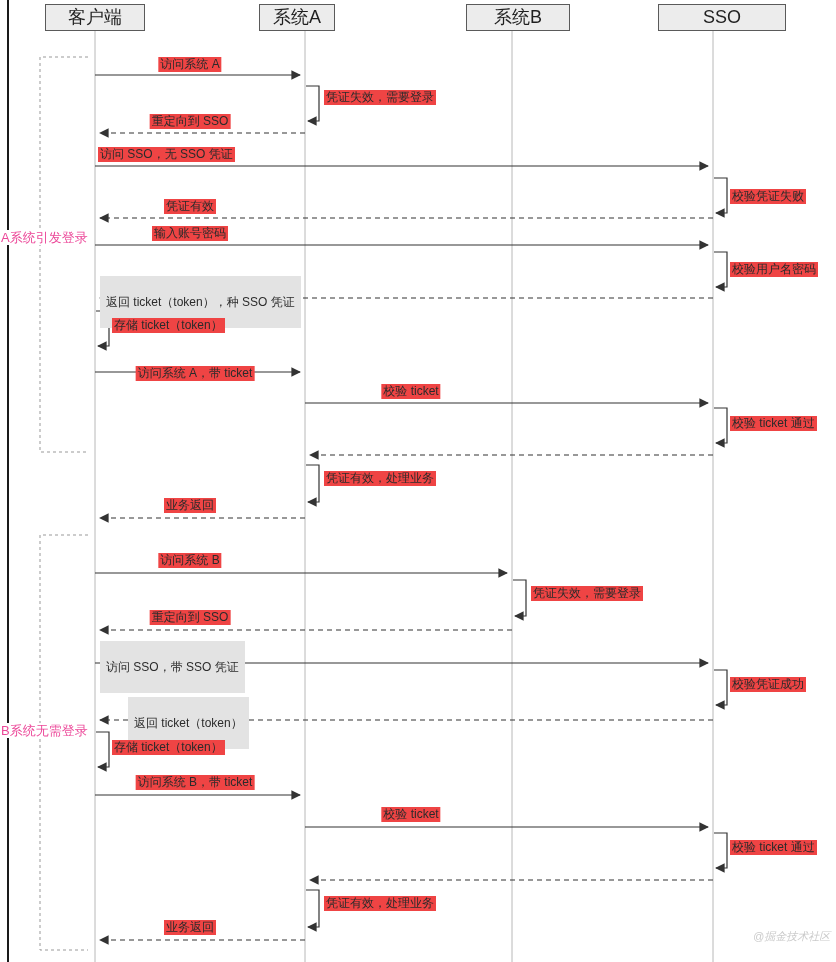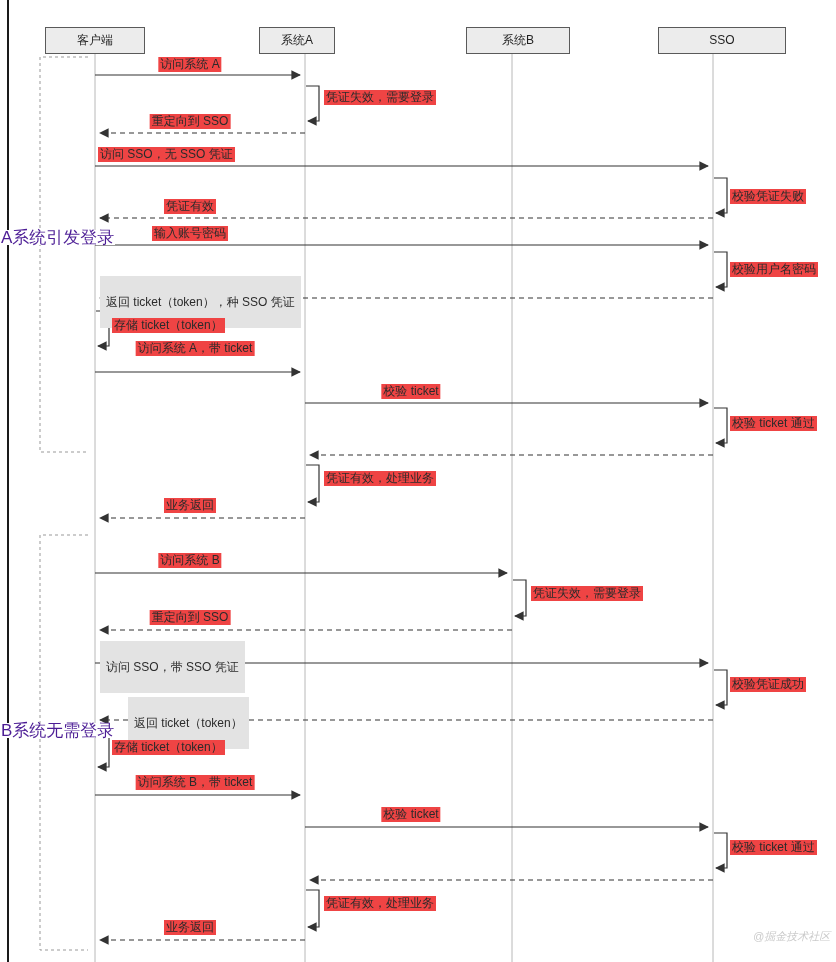--- a/index.html
+++ b/index.html
@@ -2,31 +2,31 @@
 <html><head>
 <meta charset="utf-8">
 <style>
   * { box-sizing: border-box; }
   html, body { margin: 0; padding: 0; background: #ffffff; }
   body { font-family: "Liberation Sans", "DejaVu Sans", sans-serif; }
   .canvas { position: relative; width: 836px; height: 962px; background: #ffffff; overflow: hidden; }
   .svg-layer { position: absolute; left: 0; top: 0; z-index: 1; }
   .actor {
     position: absolute; height: 27px; line-height: 25px; text-align: center;
-    background: #ececec; border: 1px solid #5a5a5a; font-size: 12px; color: #1f1f1f;
-    z-index: 3; white-space: nowrap; margin-top: 23px;
+    background: #ececec; border: 1px solid #5a5a5a; font-size: 18px; color: #1f1f1f;
+    z-index: 3; white-space: nowrap;
   }
   .lbl {
     position: absolute; font-size: 12px; color: #2b2b2b; white-space: nowrap;
     z-index: 2; background: #ef4444; padding: 0 2px; line-height: 15px;
   }
   .c { transform: translateX(-50%); }
   .hl { background: #e3e3e3; padding: 19px 6px; line-height: 14px; }
   .grp {
-    position: absolute; font-size: 17px; color: #4c1d95; background: #ffffff;
+    position: absolute; font-size: 13px; color: #ec4899; background: #ffffff;
     z-index: 2; padding: 0 1px; white-space: nowrap; line-height: 15px;
   }
   .wm { position: absolute; font-size: 11px; color: #cbcbcb; z-index: 2; white-space: nowrap; font-style: italic; }
 </style>
 </head>
 <body>
 
 <div class="canvas">
 
   <svg class="svg-layer" width="836" height="962" viewBox="0 0 836 962" xmlns="http://www.w3.org/2000/svg">
@@ -100,21 +100,21 @@
   <div class="lbl c" style="left:190px;top:57px">访问系统 A</div>
   <div class="lbl" style="left:324px;top:90px">凭证失效，需要登录</div>
   <div class="lbl c" style="left:190px;top:114px">重定向到 SSO</div>
   <div class="lbl" style="left:98px;top:147px">访问 SSO，无 SSO 凭证</div>
   <div class="lbl" style="left:730px;top:189px">校验凭证失败</div>
   <div class="lbl c" style="left:190px;top:199px">凭证有效</div>
   <div class="lbl c" style="left:190px;top:226px">输入账号密码</div>
   <div class="lbl" style="left:730px;top:262px">校验用户名密码</div>
   <div class="lbl hl" style="left:100px;top:276px">返回 ticket（token），种 SSO 凭证</div>
   <div class="lbl" style="left:112px;top:318px">存储 ticket（token）</div>
-  <div class="lbl c" style="left:195px;top:341px">访问系统 A，带 ticket</div>
+  <div class="lbl c" style="left:195px;top:366px">访问系统 A，带 ticket</div>
   <div class="lbl c" style="left:411px;top:384px">校验 ticket</div>
   <div class="lbl" style="left:730px;top:416px">校验 ticket 通过</div>
   <div class="lbl" style="left:324px;top:471px">凭证有效，处理业务</div>
   <div class="lbl c" style="left:190px;top:498px">业务返回</div>
 
   <div class="lbl c" style="left:190px;top:553px">访问系统 B</div>
   <div class="lbl" style="left:531px;top:586px">凭证失效，需要登录</div>
   <div class="lbl c" style="left:190px;top:610px">重定向到 SSO</div>
   <div class="lbl hl" style="left:100px;top:641px">访问 SSO，带 SSO 凭证</div>
   <div class="lbl" style="left:730px;top:677px">校验凭证成功</div>

